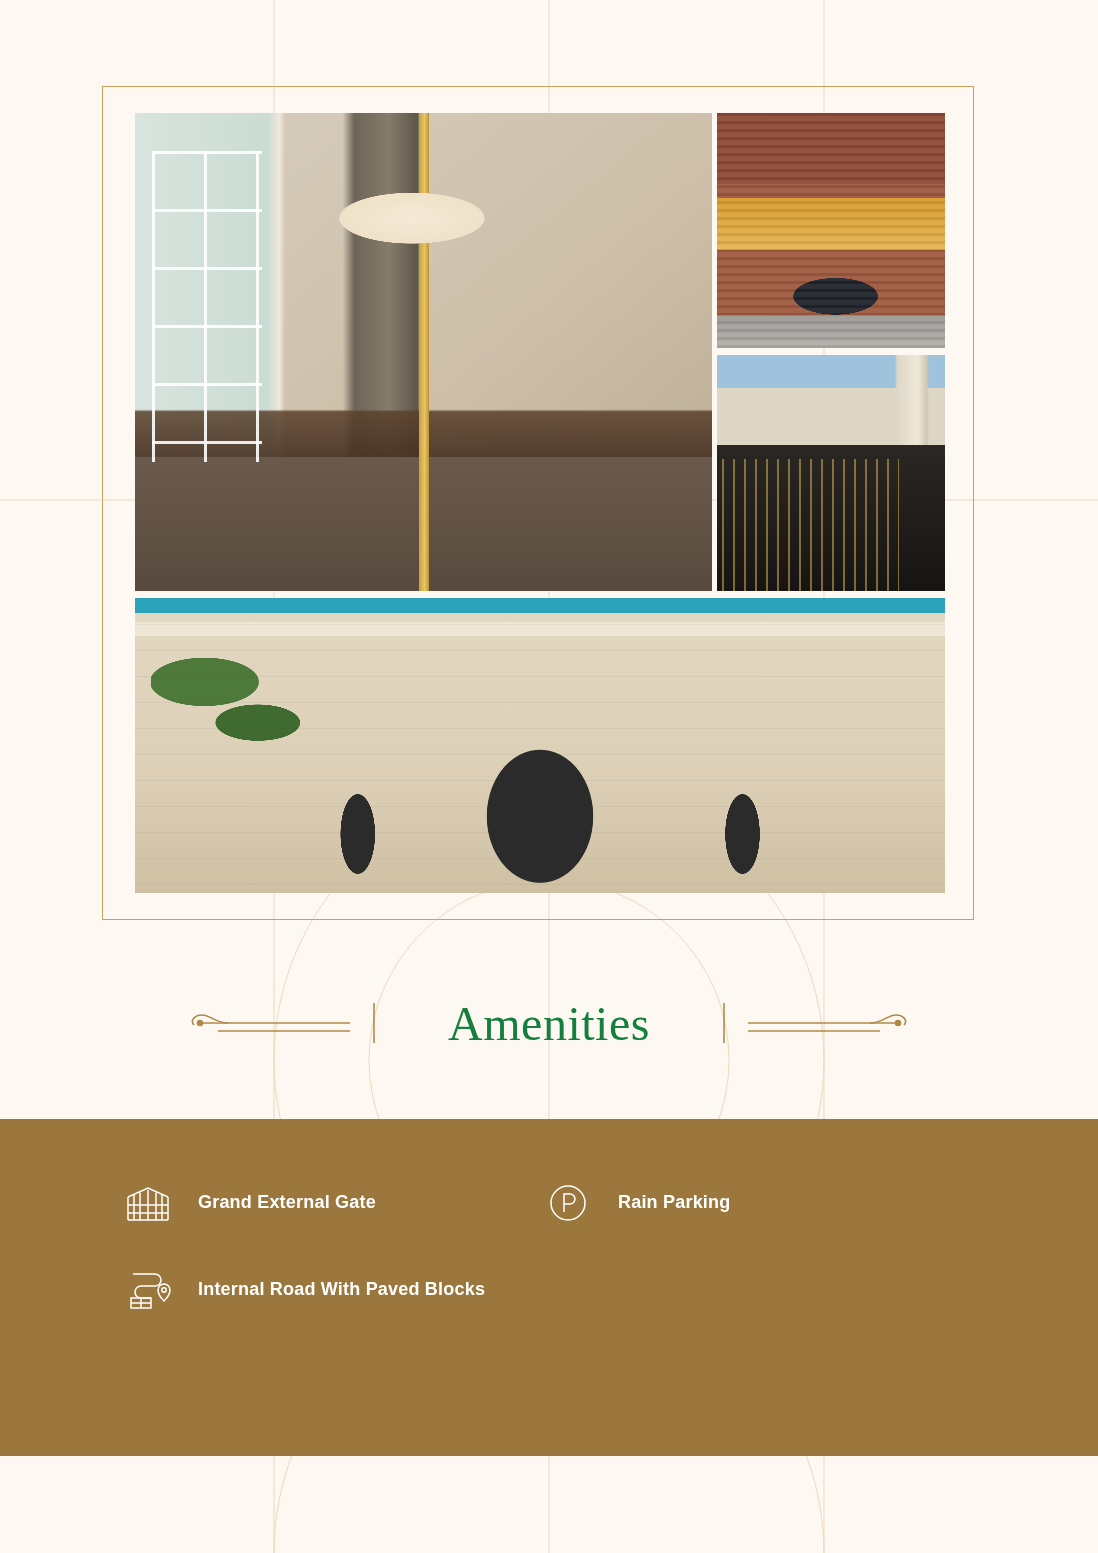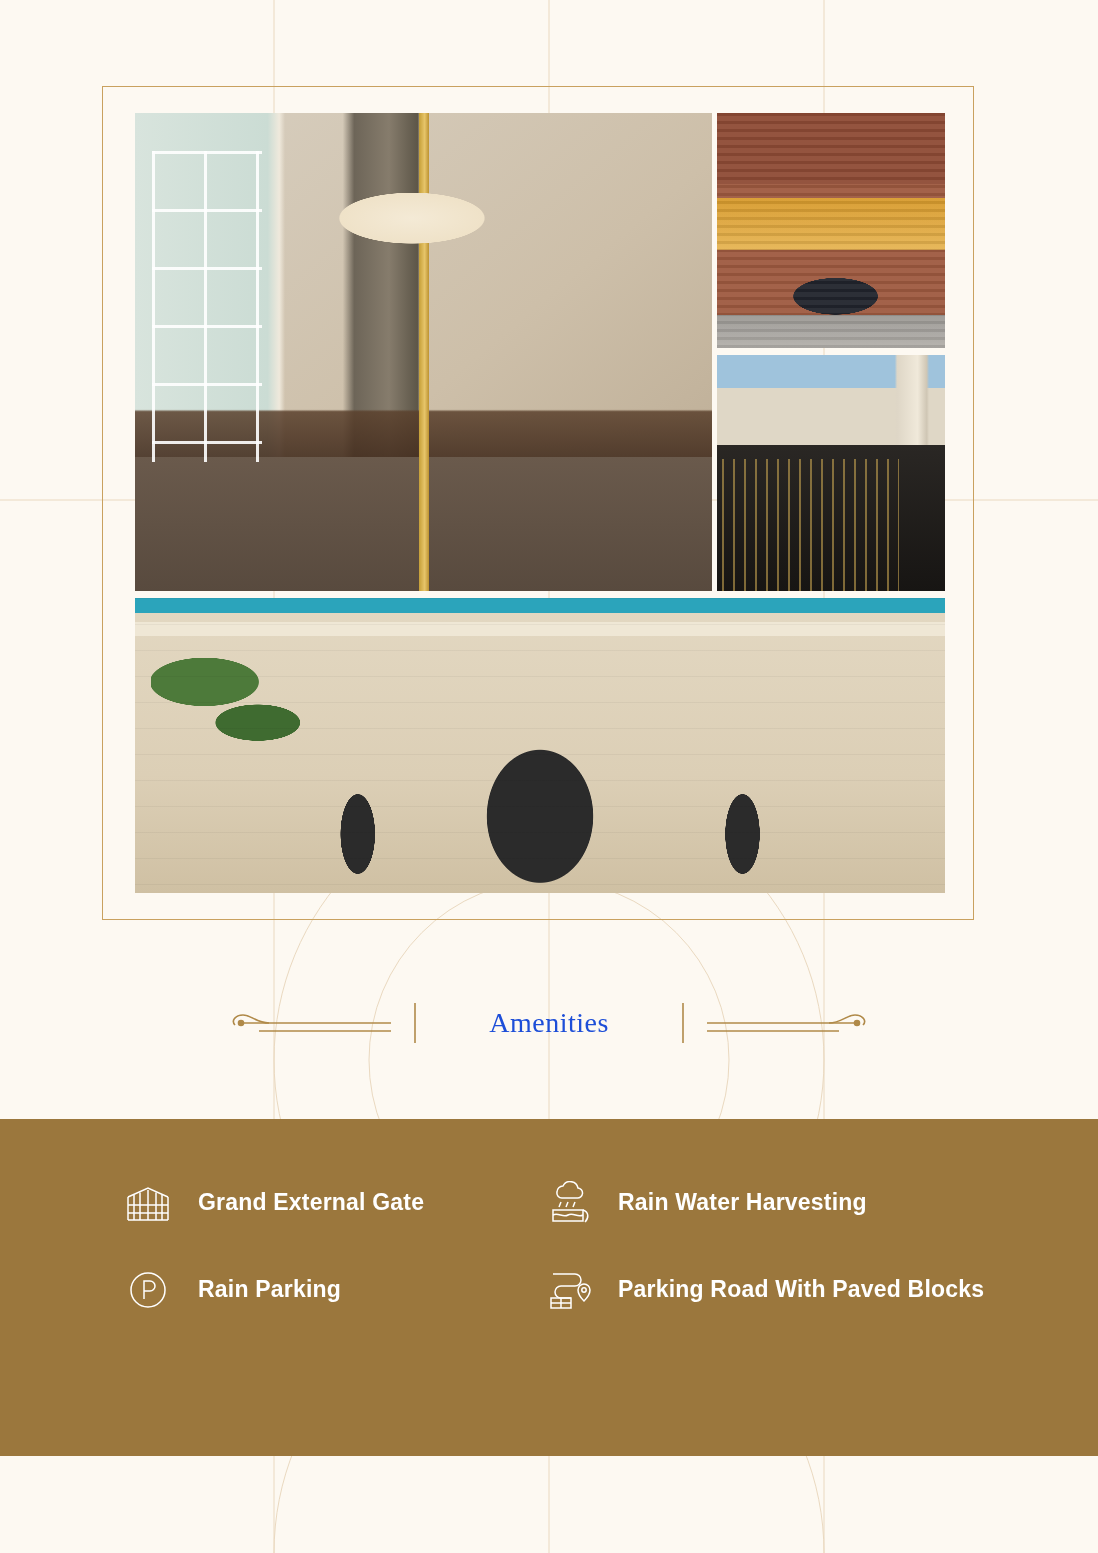--- a/index.html
+++ b/index.html
@@ -144,22 +144,22 @@
     position: absolute;
     left: 0; right: 0;
     top: 975px;
     height: 96px;
     display: flex;
     align-items: center;
     justify-content: center;
   }
   .title-text {
     font-family: "Liberation Serif", serif;
-    font-size: 28px;
-    color: #1d4ed8;
+    font-size: 48px;
+    color: #15803d;
     letter-spacing: 0.5px;
     padding: 0 70px;
   }
   .flourish { width: 190px; height: 60px; }
 
   
   .amen-band {
     position: absolute;
     left: 0;
     top: 1119px;
@@ -186,21 +186,21 @@
     width: 56px;
     height: 56px;
     flex: 0 0 56px;
     display: flex;
     align-items: center;
     justify-content: center;
     color: #ffffff;
   }
   .amen-label {
     color: #ffffff;
-    font-size: 23px;
+    font-size: 18px;
     font-weight: bold;
     letter-spacing: 0.2px;
     white-space: nowrap;
   }
 </style>
 </head>
 <body>
 
 <svg class="bg-deco" width="1098" height="1553" viewBox="0 0 1098 1553" fill="none">
   <g stroke="#ead9c0" stroke-width="1" fill="none">
@@ -257,32 +257,20 @@
         <svg width="46" height="40" viewBox="0 0 46 40" fill="none" stroke="currentColor" stroke-width="1.5">
           <path d="M3 14 L23 5 L43 14"></path>
           <path d="M3 14 V37 M43 14 V37 M3 37 H43"></path>
           <path d="M9 12 V37 M15 9.5 V37 M23 7 V37 M31 9.5 V37 M37 12 V37"></path>
           <path d="M3 22 H43 M3 30 H43"></path>
         </svg>
       </span>
       <span class="amen-label">Grand External Gate</span>
     </div>
 
-    <div class="amen-item">
-      <span class="amen-icon">
-        <svg width="46" height="44" viewBox="0 0 46 44" fill="none" stroke="currentColor" stroke-width="1.5">
-          <path d="M12 11 a6 6 0 0 1 6 -6 a8 8 0 0 1 15 2 a5 5 0 0 1 -1 10 H17 a5 5 0 0 1 -5 -6z"></path>
-          <path d="M16 21 l-2 5 M23 21 l-2 5 M30 21 l-2 5"></path>
-          <path d="M8 29 H38 V40 H8 z"></path>
-          <path d="M8 34 c5 -3 10 3 15 0 c5 -3 10 3 15 0"></path>
-          <path d="M38 29 c6 2 6 8 2 12"></path>
-        </svg>
-      </span>
-      <span class="amen-label">Rain Water Harvesting</span>
-    </div>
 
 
 
     <div class="amen-item">
       <span class="amen-icon">
         <svg width="42" height="42" viewBox="0 0 42 42" fill="none" stroke="currentColor" stroke-width="1.5">
           <circle cx="21" cy="21" r="17"></circle>
           <path d="M17 30 V12 h6 a5 5 0 0 1 0 10 h-6"></path>
         </svg>
       </span>
@@ -292,17 +280,17 @@
     <div class="amen-item">
       <span class="amen-icon">
         <svg width="46" height="44" viewBox="0 0 46 44" fill="none" stroke="currentColor" stroke-width="1.5">
           <path d="M8 6 H30 a6 6 0 0 1 0 12 H16 a6 6 0 0 0 0 12 H26"></path>
           <rect x="6" y="30" width="20" height="10"></rect>
           <path d="M16 30 V40 M6 35 H26"></path>
           <path d="M33 22 a6 6 0 0 1 12 0 c0 5 -6 11 -6 11 s-6 -6 -6 -11z"></path>
           <circle cx="39" cy="22" r="2.2"></circle>
         </svg>
       </span>
-      <span class="amen-label">Parking Road With Paved Blocks</span>
+      <span class="amen-label">Internal Road With Paved Blocks</span>
     </div>
 
   </div>
 </div>
 
 </body></html>

